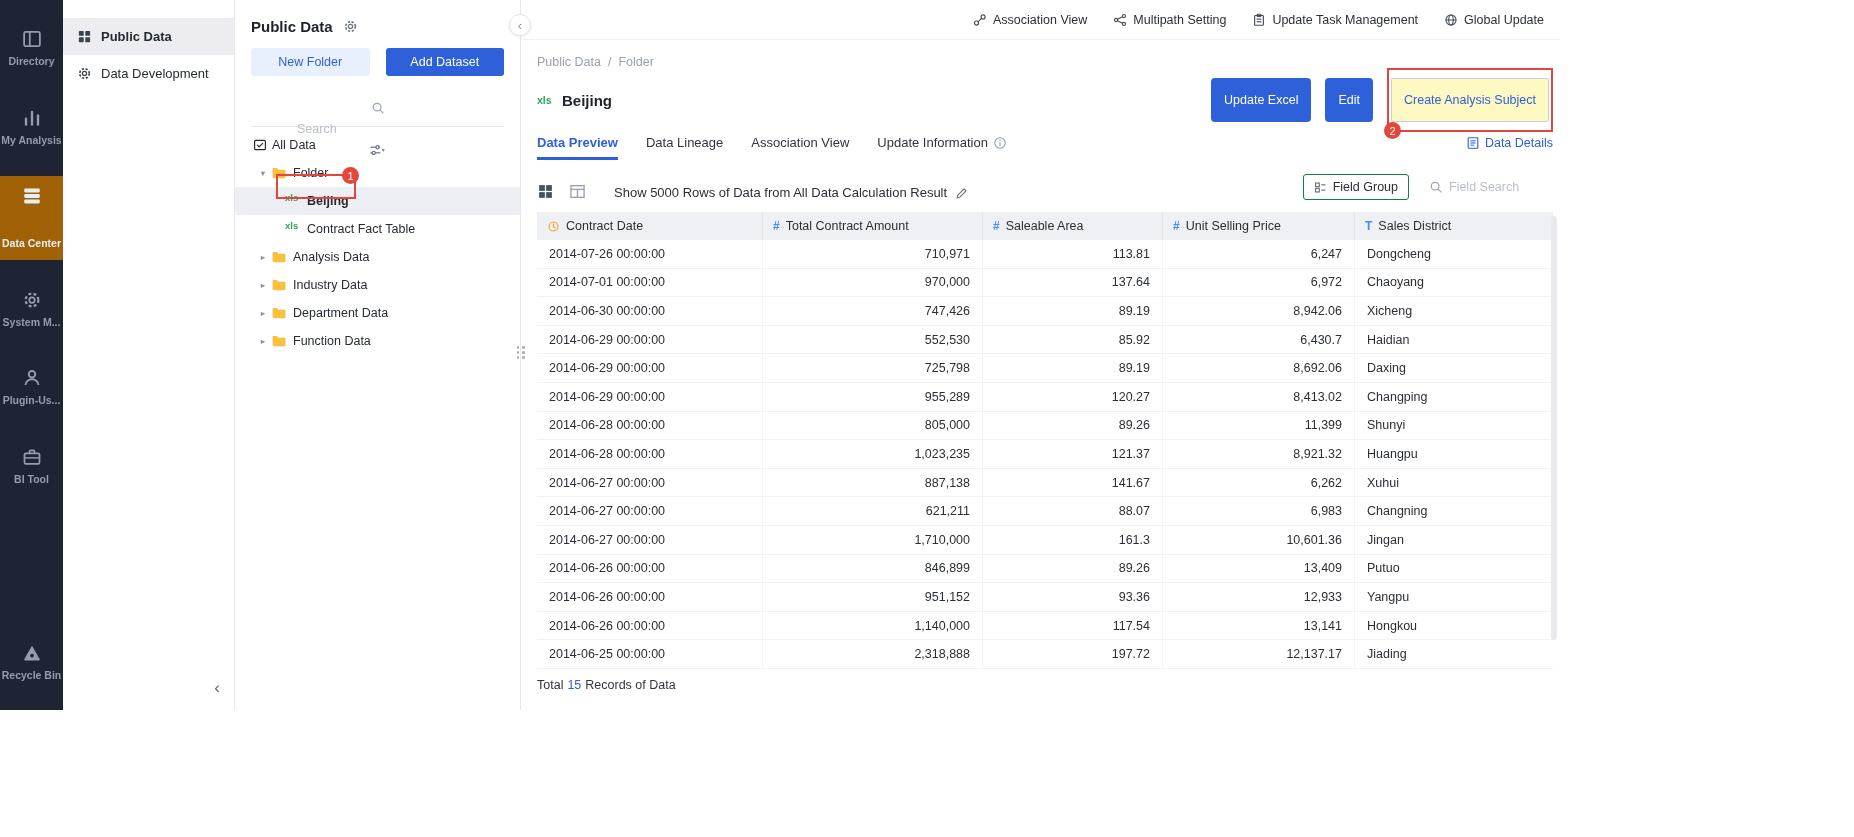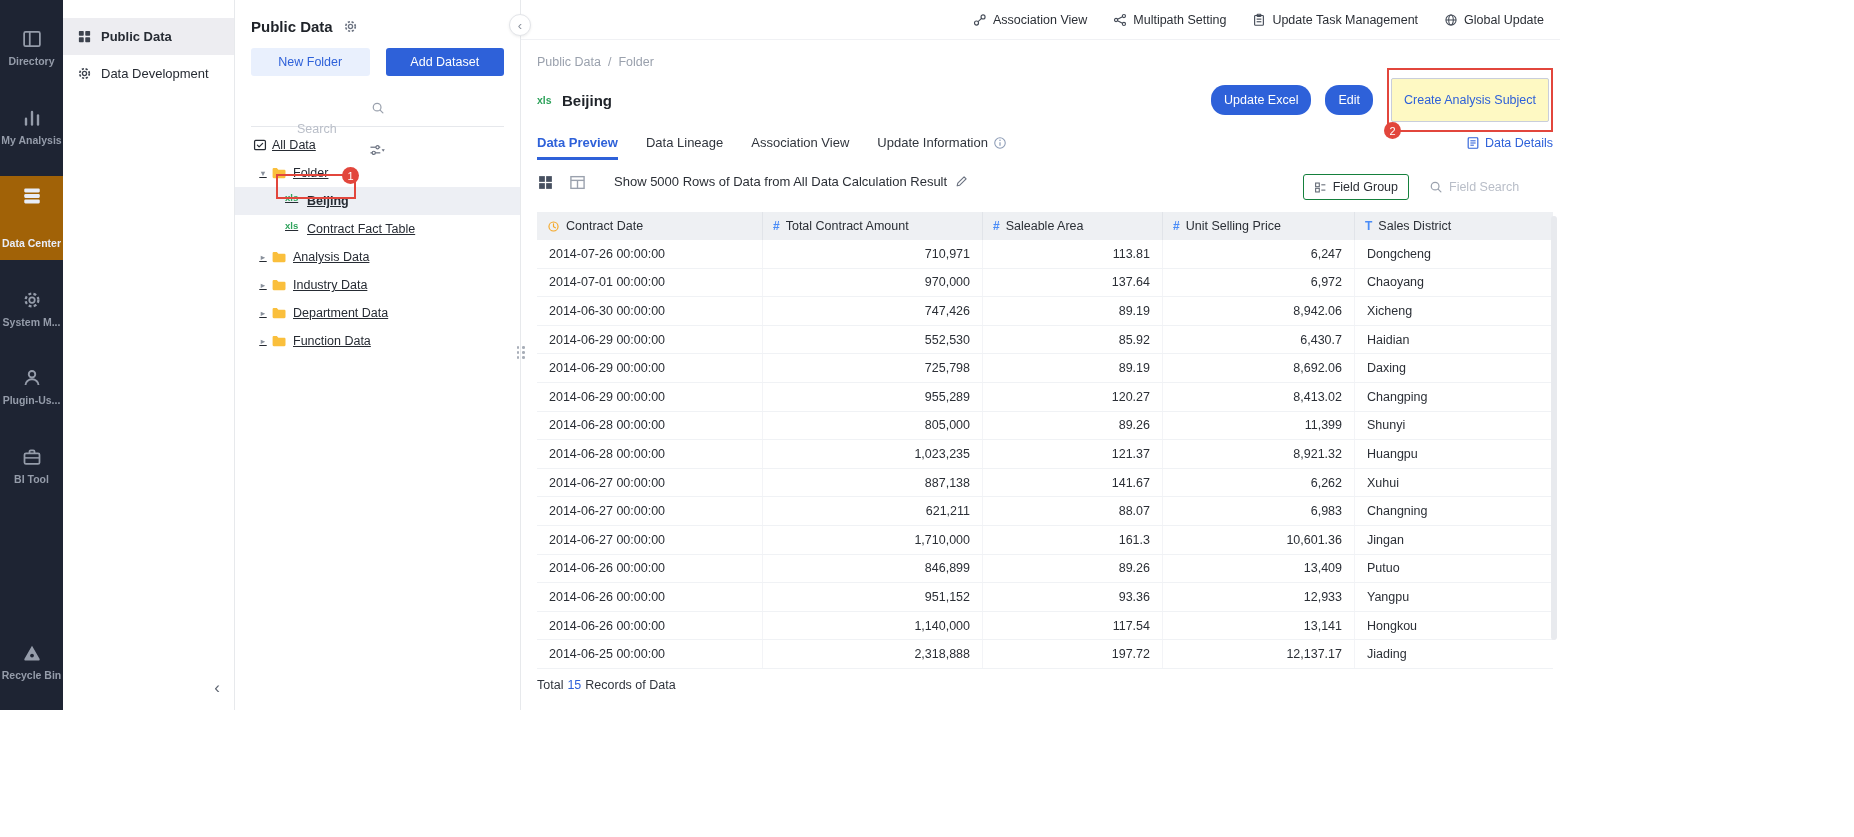--- a/index.html
+++ b/index.html
@@ -44,21 +44,21 @@
              font-size:12.5px;display:flex;align-items:center;justify-content:center;cursor:pointer;}
   .btn-primary-sm{flex:1;height:28px;border-radius:3px;background:var(--primary,#2e61d9);color:#fff;
              font-size:12.5px;display:flex;align-items:center;justify-content:center;cursor:pointer;}
   .tp-search{margin:10px 16px 0;height:26px;border-bottom:1px solid #e6e8ec;
              display:flex;align-items:center;gap:7px;flex-direction:column;}
   .tp-search .sic{width:14px;height:14px;color:#9aa1ad;}
   .tp-search-input{flex:1;border:none;outline:none;font-size:12.5px;color:#262b33;background:transparent;
                    font-family:"Liberation Sans",sans-serif;}
   .tp-search-input::placeholder{color:#b9bec8;}
   .tp-search .fic{width:17px;height:15px;color:#6b7280;cursor:pointer;}
-  #tree-area{margin-top:4px;text-decoration:underline;}
+  #tree-area{margin-top:4px;}
   .tree-item{display:flex;align-items:center;height:28px;font-size:12.5px;color:#262b33;
              cursor:pointer;white-space:nowrap;}
   .tree-item.selected{background:#edeff4;}
   .tree-item.selected .tlabel{font-weight:bold;}
   .caret{width:16px;text-align:center;font-size:7.5px;color:#8a919c;}
   .tic16{width:16px;height:16px;margin-right:6px;}
   .tic14{width:14px;height:14px;margin-right:5px;}
   .xls{font-style:normal;font-weight:bold;color:var(--xls-green,#2fa35c);font-size:9.5px;line-height:1;}
   .drag-handle{position:absolute;top:346px;right:-5px;display:grid;grid-template-columns:3px 3px;
                gap:2.5px;z-index:6;cursor:col-resize;}
@@ -78,37 +78,37 @@
   .topbar-action{display:flex;align-items:center;gap:6px;font-size:12.5px;color:#2b2f36;cursor:pointer;}
   .topbar-action .tic{width:14px;height:14px;color:#444b57;}
   .main-body{padding-left:16px;width:1032px;}
   .breadcrumb{margin-top:15px;display:flex;align-items:center;gap:7px;font-size:12.5px;color:#9aa1ad;}
   .crumb{cursor:pointer;}
   .title-row{margin-top:7px;height:48px;display:flex;align-items:center;gap:7px;position:relative;}
   .title-xls{width:18px;height:16px;display:inline-flex;align-items:center;}
   .title-xls .xls{font-size:10.5px;}
   .page-title{font-size:15px;font-weight:bold;color:#1f2329;}
   .title-actions{margin-left:auto;display:flex;align-items:center;gap:14px;}
-  .btn-primary{height:30px;padding:0 13px;border:none;border-radius:14px;background:var(--primary,#2e61d9);
+  .btn-primary{height:44px;padding:0 13px;border:none;border-radius:4px;background:var(--primary,#2e61d9);
                color:#fff;font-size:12.5px;cursor:pointer;font-family:"Liberation Sans",sans-serif;}
   .annot-frame{position:relative;display:inline-flex;align-items:center;border:2px solid var(--annotation-red,#e2463c);
                padding:8px 2px;}
   .btn-outline{height:44px;padding:0 12px;border:1px solid #c9cedb;border-radius:2px;background:#fef9c3;
                color:var(--primary,#2e61d9);font-size:12.5px;cursor:pointer;font-family:"Liberation Sans",sans-serif;}
   .annot-badge.b2{position:absolute;left:-5px;bottom:-9px;}
   .tabs-row{margin-top:2px;display:flex;align-items:center;}
   .tabs{display:flex;align-items:center;gap:28px;}
   .tab{font-size:13px;color:#30353d;padding:9px 0 10px;cursor:pointer;display:flex;align-items:center;gap:5px;}
   .tab.active{color:var(--primary,#2e61d9);font-weight:bold;border-bottom:3px solid var(--primary,#2e61d9);
               padding-bottom:7px;}
   .tab .iic{width:14px;height:14px;color:#8c9bb5;}
   .data-details{margin-left:auto;display:flex;align-items:center;gap:5px;color:var(--primary,#2e61d9);
                 font-size:12.5px;cursor:pointer;}
   .data-details .dic{width:14px;height:14px;}
-  .subtoolbar{margin-top:14px;display:flex;align-items:flex-start;}
+  .subtoolbar{margin-top:14px;display:flex;align-items:flex-end;}
   .vt1{width:17px;height:17px;color:#475060;cursor:pointer;}
   .vt2{width:17px;height:17px;color:#9aa1ad;margin-left:15px;cursor:pointer;}
   .note{margin-left:28px;font-size:13px;color:#2b2f36;}
   .pic{width:14px;height:14px;color:#6b7280;margin-left:8px;cursor:pointer;}
   .right-tools{margin-left:auto;display:flex;align-items:center;gap:20px;}
   .field-group-btn{height:26px;border:1px solid #15803d;border-radius:3px;padding:0 10px;
                    display:flex;align-items:center;gap:6px;font-size:12.5px;color:#2b2f36;cursor:pointer;}
   .fgi{width:13px;height:13px;color:#5f6672;}
   .field-search{display:flex;align-items:center;gap:6px;}
   .sic2{width:14px;height:14px;color:#9aa1ad;}

